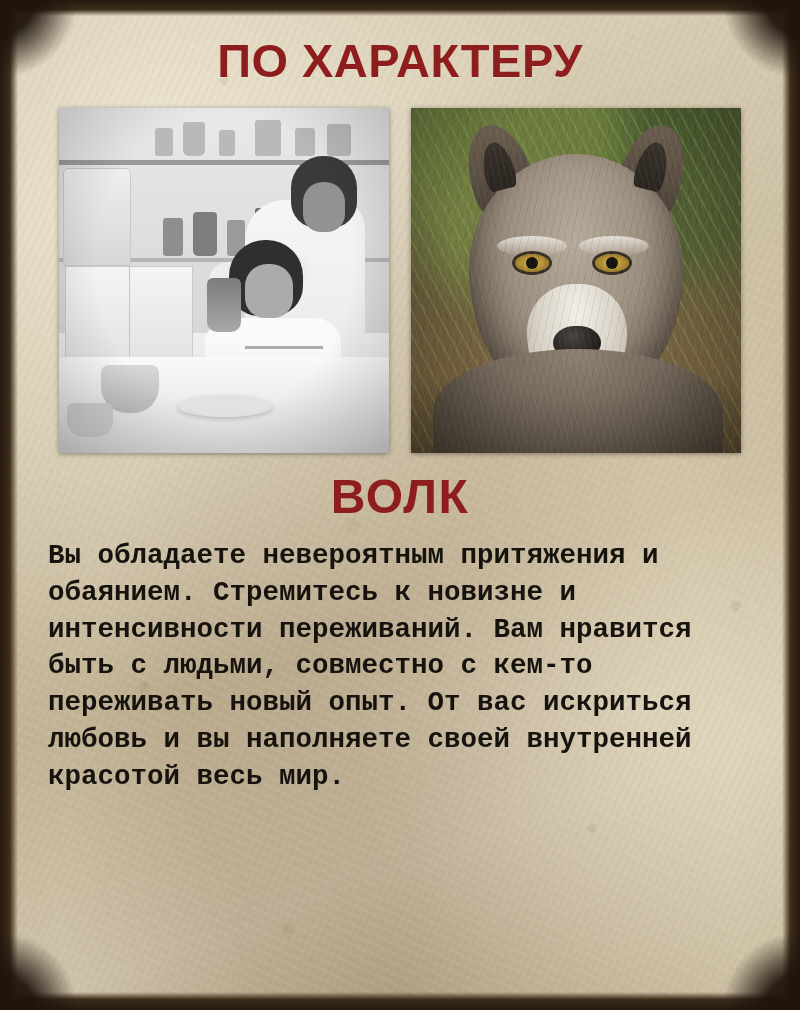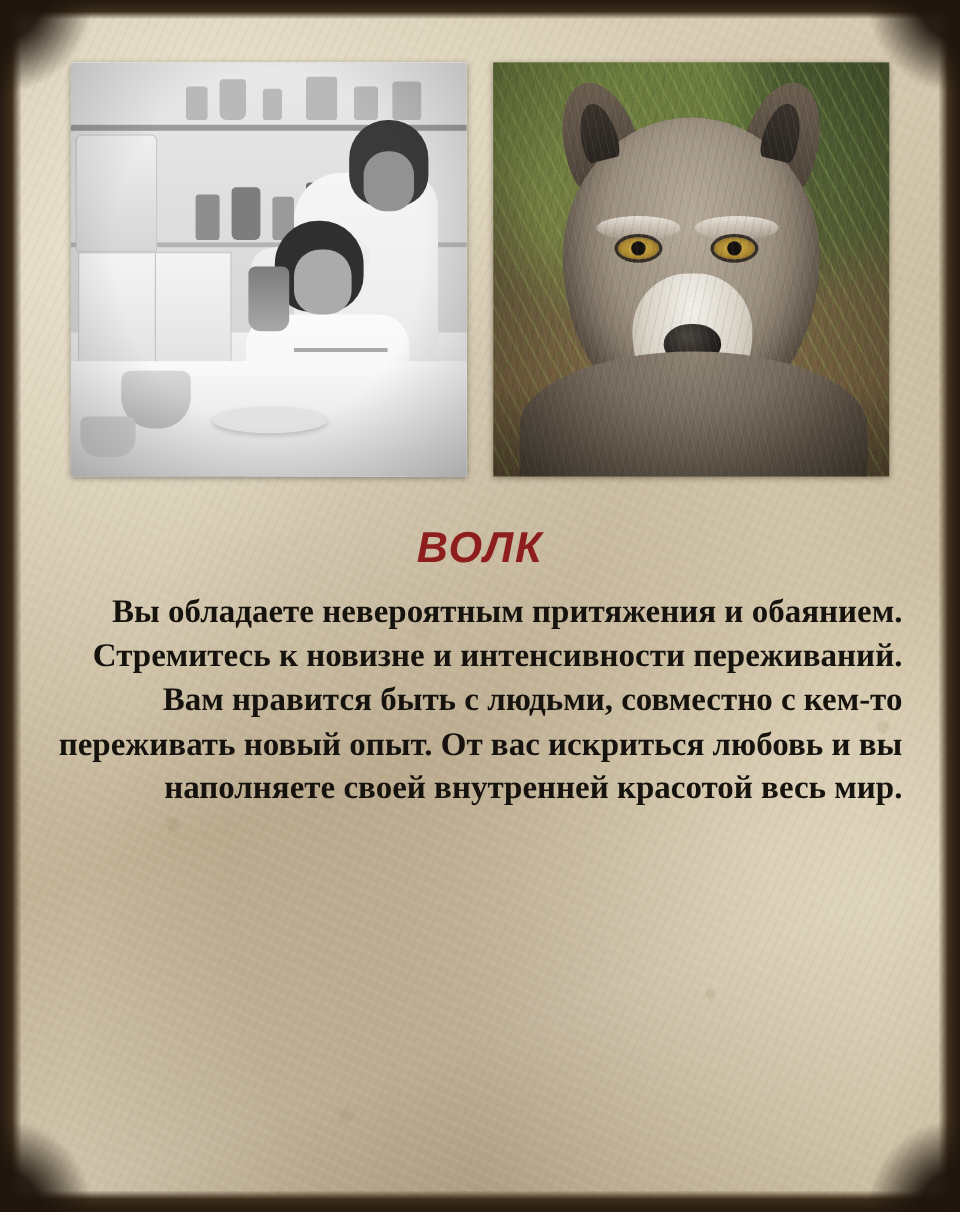--- a/index.html
+++ b/index.html
@@ -313,57 +313,57 @@
     background:
       repeating-linear-gradient(78deg, rgba(255,255,255,0.05) 0 1px, rgba(0,0,0,0) 1px 6px),
       repeating-linear-gradient(-78deg, rgba(0,0,0,0.07) 0 1px, rgba(0,0,0,0) 1px 7px);
   }
   .wolf-vig {
     position: absolute; inset: 0;
     background: radial-gradient(ellipse at 50% 42%, rgba(0,0,0,0) 52%, rgba(20,16,10,0.35) 100%);
   }
 
   .animal-name {
-    margin-top: 38px;
+    margin-top: 16px;
     font-family: "Liberation Sans", sans-serif;
     font-weight: bold;
-    font-size: 36px;
+    font-size: 48px;
     letter-spacing: 1.5px;
     color: #8e1d1d;
-    font-style: italic;
   }
 
   .description {
     margin: 14px 16px 0 16px;
-    font-family: Liberation Serif, serif;
+    font-family: Liberation Mono, monospace;
     font-weight: bold;
     font-size: 27.5px;
     line-height: 1.34;
     color: #16130f;
-    text-align: right;
+    text-align: left;
   }
 </style>
 </head>
 <body>
 
 <div class="poster">
   <div class="grain"></div>
   <div class="grain2"></div>
 
   <div class="edge edge-top"></div>
   <div class="edge edge-bottom"></div>
   <div class="edge edge-left"></div>
   <div class="edge edge-right"></div>
   <div class="corner corner-tl"></div>
   <div class="corner corner-tr"></div>
   <div class="corner corner-bl"></div>
   <div class="corner corner-br"></div>
 
   <div class="content">
 
+    <h2 class="title-sub">ПО ХАРАКТЕРУ</h2>
 
     <div class="photos">
 
       <div class="photo photo-bw">
         <div class="bw-shelf"></div>
         <div class="bw-shelf2"></div>
         <div class="bw-fridge"></div>
         <div class="bw-jar bw-j1"></div>
         <div class="bw-jar bw-j2"></div>
         <div class="bw-jar bw-j3"></div>

